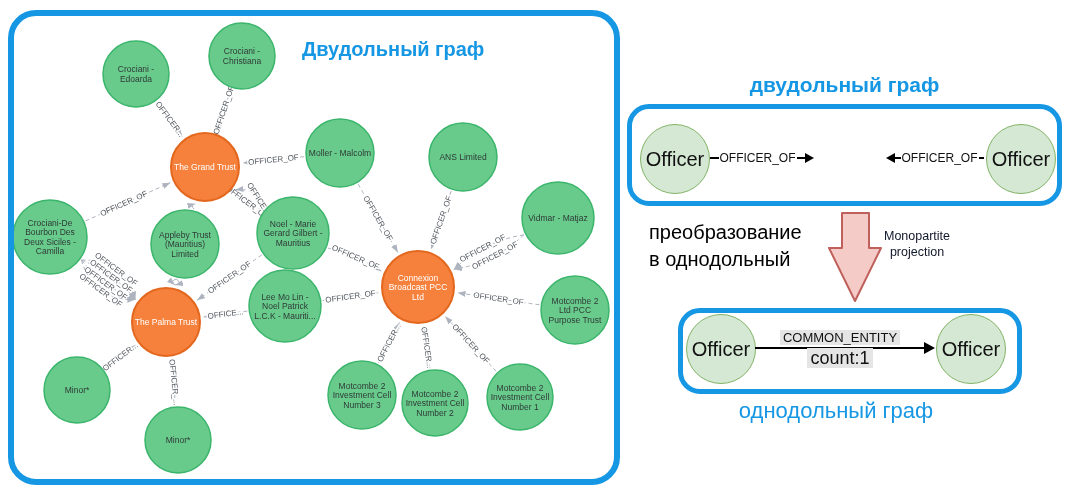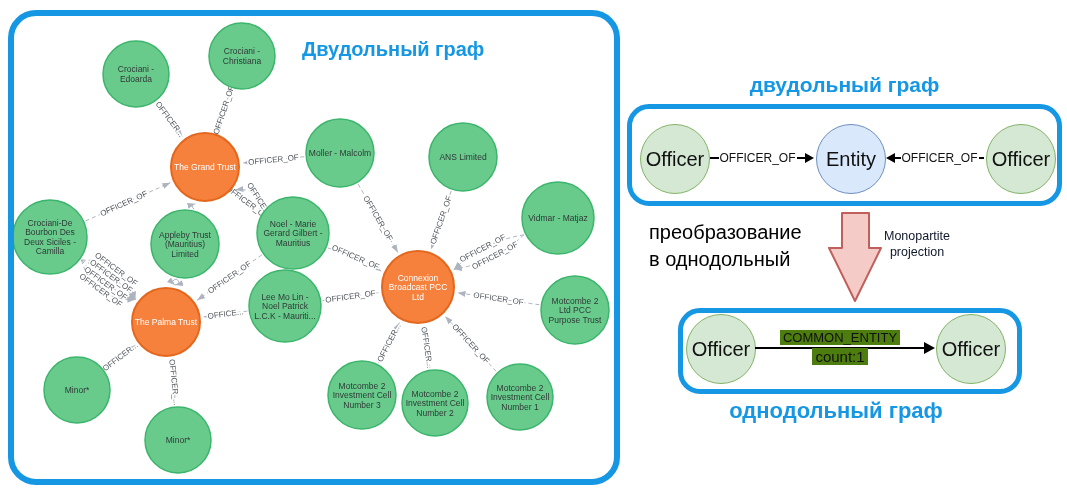--- a/index.html
+++ b/index.html
@@ -23,22 +23,22 @@
   .tri-r{width:0;height:0;border-top:5px solid transparent;border-bottom:5px solid transparent;
          border-left:9px solid #000;}
   .tri-l{width:0;height:0;border-top:5px solid transparent;border-bottom:5px solid transparent;
          border-right:9px solid #000;}
   .caption{position:absolute;font-size:20px;line-height:27px;color:#000000;white-space:nowrap;}
   .caption span{display:block;}
   .note{position:absolute;font-size:12.5px;line-height:16px;color:#0f172a;text-align:center;}
   .note span{display:block;}
   .mline{position:absolute;height:1.5px;background:#000;}
   .mlabel{position:absolute;text-align:center;font-size:13px;color:#111;}
-  .mlabel span{background:#4d7c0f;padding:0 3px;margin-top:28px;}
-  .m-title{position:absolute;font-weight:bold;font-size:22px;color:#1697E4;text-align:center;}
+  .mlabel span{background:#e5e5e5;padding:0 3px;margin-top:28px;}
+  .m-title{position:absolute;font-weight:normal;font-size:22px;color:#1697E4;text-align:center;}
 </style>
 </head>
 <body>
 
 <div id="stage">
 
   <div class="panel">
     <div class="panel-title">Двудольный граф</div>
     <svg width="600" height="461" viewBox="0 0 600 461" style="position:absolute;left:0;top:0;">
         <defs>
@@ -222,21 +222,20 @@
         <g>
           <circle cx="506" cy="381" r="33" fill="#68CB8C" stroke="#3BB56B" stroke-width="1.5"></circle>
           <text x="506" y="381" text-anchor="middle" font-size="8.5" fill="#2F3A36"><tspan x="506" dy="-6.5">Motcombe 2</tspan><tspan x="506" dy="9.5">Investment Cell</tspan><tspan x="506" dy="9.5">Number 1</tspan></text>
         </g>
       </svg>
   </div>
 
   <div class="r-title" style="left:627px;top:73px;width:435px;">двудольный граф</div>
   <div class="blue-box" style="left:627px;top:104px;width:425px;height:92px;"></div>
   <div class="circle green-lite" style="left:640px;top:124px;">Officer</div>
-  <div class="circle blue-lite" style="left:816px;top:124px;">Entity</div>
   <div class="circle green-lite" style="left:986px;top:124px;">Officer</div>
   <div class="edge-row" style="left:710px;top:152px;width:104px;">
     <span class="seg"></span>
       <span class="elabel">OFFICER_OF</span>
       <span class="seg"></span>
       <span class="tri-r"></span>
   </div>
   <div class="edge-row" style="left:886px;top:152px;width:98px;">
     <span class="tri-l"></span>
       <span class="seg"></span>
@@ -255,16 +254,16 @@
     <span>Monopartite</span>
     <span>projection</span>
   </div>
 
   <div class="blue-box" style="left:678px;top:308px;width:334px;height:76px;"></div>
   <div class="circle green-lite" style="left:686px;top:314px;">Officer</div>
   <div class="circle green-lite" style="left:936px;top:314px;">Officer</div>
   <div class="mline" style="left:755px;top:347px;width:170px;"></div>
   <div class="abs tri-r" style="left:924px;top:342px;border-top-width:6px;border-bottom-width:6px;border-left-width:11px;"></div>
   <div class="mlabel" style="left:755px;top:330px;width:170px;"><span>COMMON_ENTITY</span></div>
-  <div class="mlabel" style="left:755px;top:348px;width:170px;font-size:15px;"><span>count:1</span></div>
+  <div class="mlabel" style="left:755px;top:348px;width:170px;font-size:18px;"><span>count:1</span></div>
   <div class="m-title" style="left:664px;top:398px;width:344px;">однодольный граф</div>
 
 </div>
 
 </body></html>

